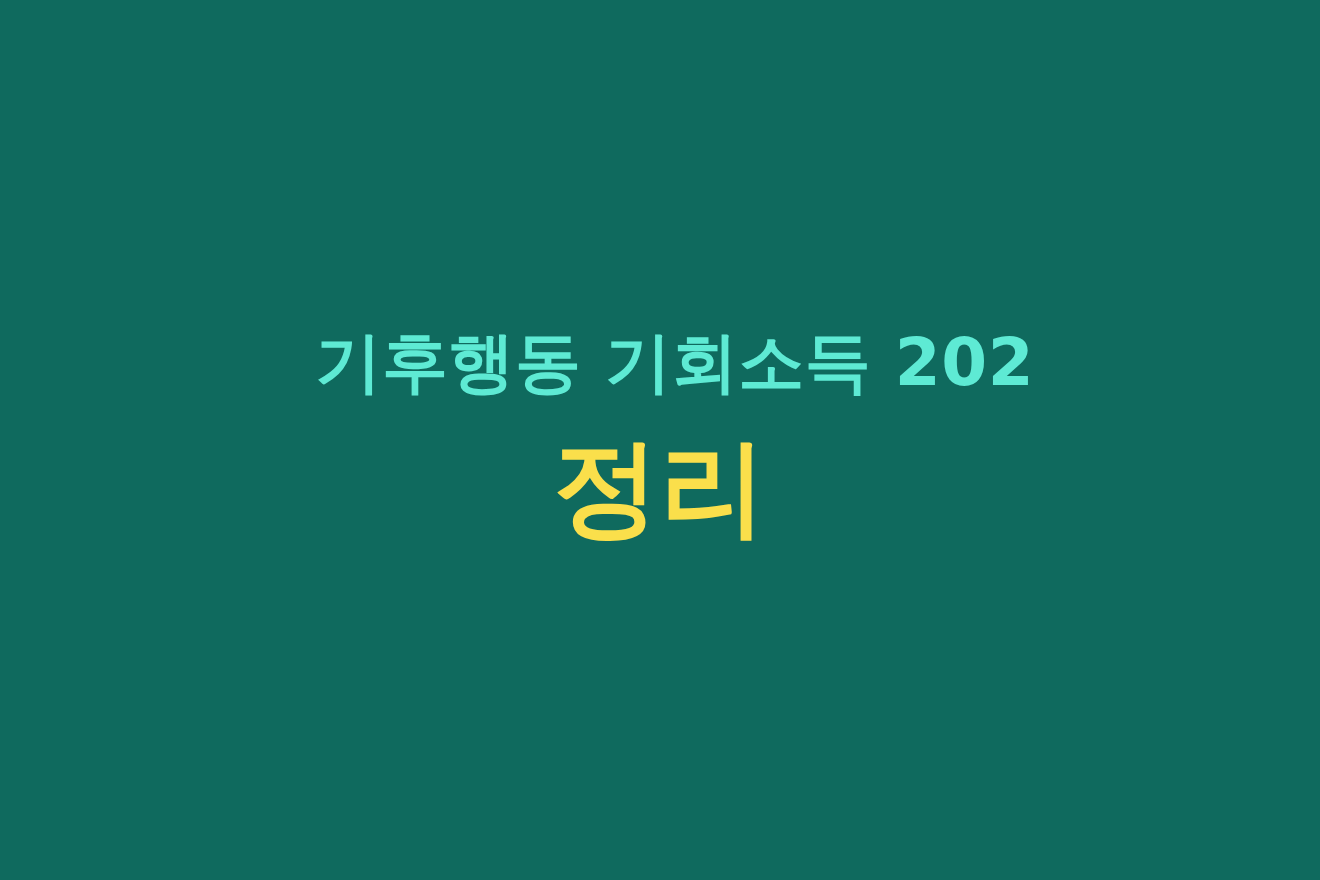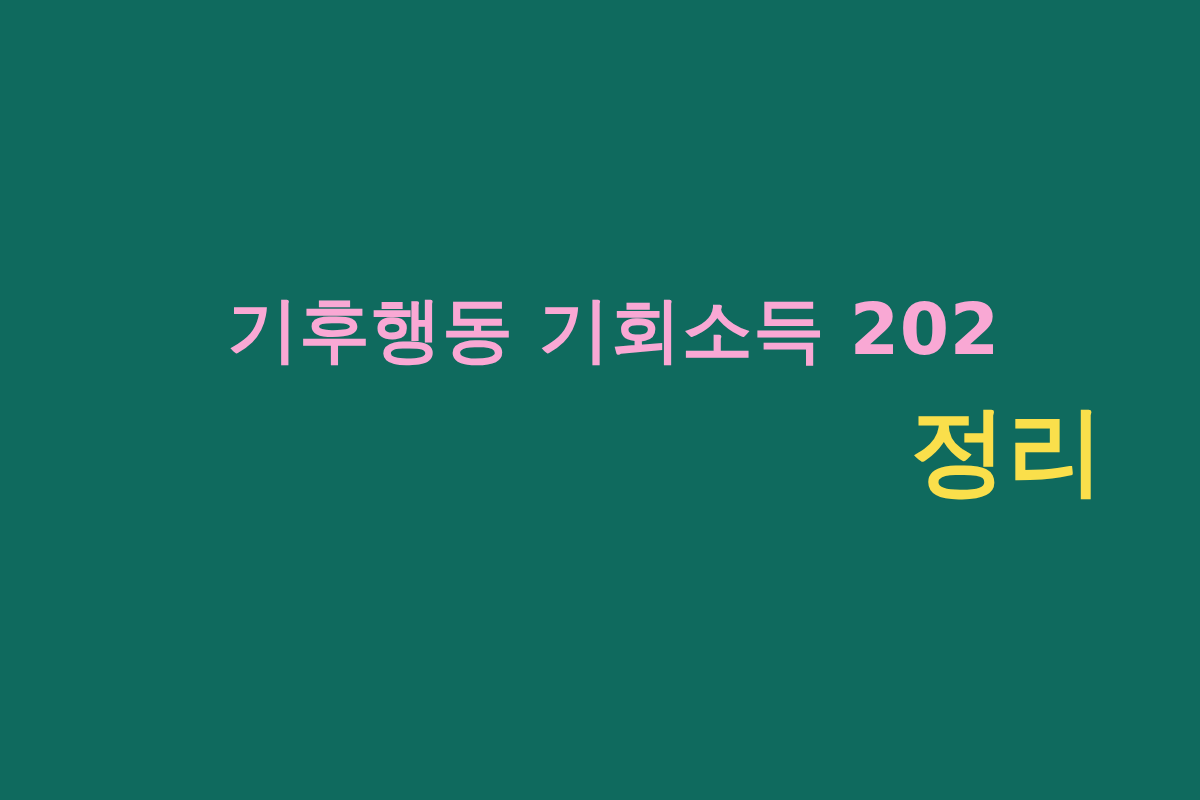--- a/index.html
+++ b/index.html
@@ -48,17 +48,17 @@
   .title-line.line-1 { font-size: 97px; }
   .title-line.line-2 { font-size: 97px; }
   .title-line.line-3 { font-size: 97px; }
 </style>
 </head>
 <body>
 
 <div id="poster" style="background: rgb(15, 106, 94);">
 
   <div id="title-block">
-    <span class="title-line line-1" style="color: #f9a8d4; font-size: 71px; margin-left: 27px;">기후행동 기회소득 202</span>
-    <span class="title-line line-3" style="color: rgb(250, 223, 75); text-align: right;">정리</span>
+    <span class="title-line line-1" style="color: #5eead4; font-size: 60px; margin-left: 27px;">기후행동 기회소득 202</span>
+    <span class="title-line line-3" style="color: rgb(250, 223, 75);">정리</span>
   </div>
 
 </div>
 
 </body></html>

